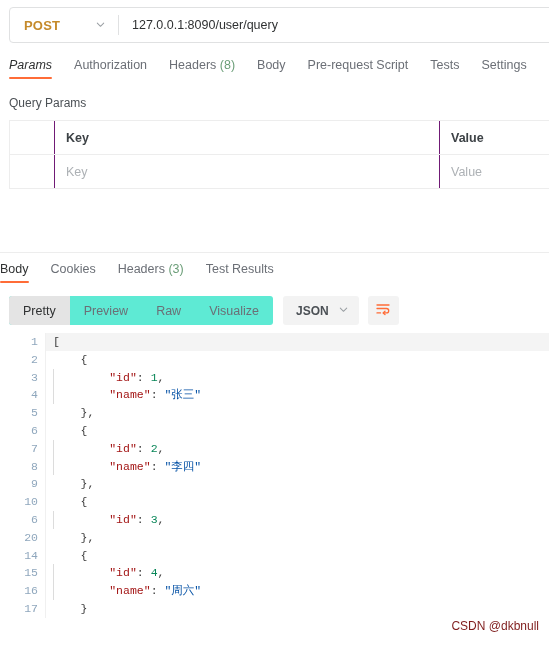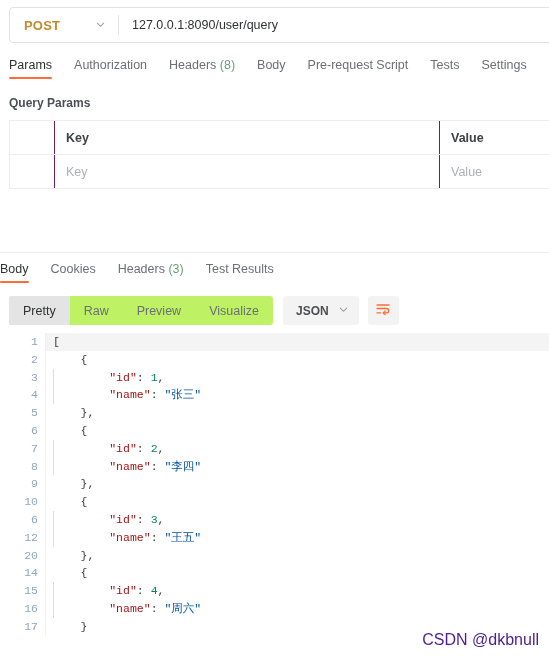--- a/index.html
+++ b/index.html
@@ -77,20 +77,21 @@
   .req-tab {
     font-size: 12.5px;
     color: #6b6f76;
     padding: 0 0 7px 0;
     margin-right: 22px;
     cursor: pointer;
     position: relative;
   }
   .req-tab.active {
     color: #2f3132;
+    font-style: italic;
   }
   .req-tab.active::after {
     content: "";
     position: absolute;
     left: 0;
     right: 0;
     bottom: 0;
     height: 2px;
     background: #ff6c37;
     border-radius: 1px;
@@ -98,21 +99,21 @@
   .tab-count {
     color: #6b9e78;
   }
 
   
   .qp-title {
     position: absolute;
     left: 9px;
     top: 96px;
     font-size: 12px;
-    font-weight: bold;
+    font-weight: normal;
     color: #4b5055;
   }
   .qp-table {
     position: absolute;
     left: 9px;
     top: 120px;
     width: 545px;
     border-top: 1px solid #ededed;
     border-left: 1px solid #ededed;
     box-sizing: border-box;
@@ -174,21 +175,21 @@
   
   .view-toolbar {
     position: absolute;
     left: 9px;
     top: 296px;
     display: flex;
     align-items: center;
   }
   .view-group {
     display: flex;
-    background: #bef264;
+    background: #5eead4;
     border-radius: 3px;
     overflow: hidden;
     height: 29px;
   }
   .view-btn {
     display: flex;
     align-items: center;
     padding: 0 14px;
     font-size: 12.5px;
     color: #6b6f76;
@@ -274,23 +275,23 @@
     height: 17.8px;
     vertical-align: top;
     margin: 0;
     width: 0;
   }
 
   
   .watermark {
     position: absolute;
     right: 10px;
-    bottom: 12px;
-    font-size: 16px;
-    color: #4c1d95;
+    bottom: 28px;
+    font-size: 12px;
+    color: #7f1d1d;
     user-select: none;
   }
 </style>
 </head>
 <body>
 
 <div class="url-bar">
   <div class="method-select">
     <span class="method-label">POST</span>
     <span class="method-caret">
@@ -336,24 +337,24 @@
   <div class="resp-tab"><span>Headers</span> <span class="tab-count">(3)</span></div>
   <div class="resp-tab"><span>Test Results</span></div>
 </div>
 
 <div class="view-toolbar">
   <div class="view-group">
     <div class="view-btn active">
         <span>Pretty</span>
       </div>
     <div class="view-btn">
-        <span>Raw</span>
+        <span>Preview</span>
       </div>
     <div class="view-btn">
-        <span>Preview</span>
+        <span>Raw</span>
       </div>
     <div class="view-btn">
         <span>Visualize</span>
       </div>
   </div>
   <div class="format-select">
     <span>JSON</span>
     <span class="format-caret">
       <svg width="11" height="11" viewBox="0 0 12 12">
           <path d="M2.5 4.5 L6 8 L9.5 4.5" fill="none" stroke="currentColor" stroke-width="1.1" stroke-linecap="round" stroke-linejoin="round"></path>
@@ -411,24 +412,20 @@
     </div>
     <div class="code-line">
       <div class="ln">10</div>
       <div class="code-text"><span class="tok-punct">    </span><span class="tok-punct">{</span></div>
     </div>
     <div class="code-line">
       <div class="ln">6</div>
       <div class="code-text"><span class="guide"></span><span class="tok-punct">    </span><span class="tok-punct">    </span><span class="tok-key">"id"</span><span class="tok-punct">: </span><span class="tok-num">3</span><span class="tok-punct">,</span></div>
     </div>
     <div class="code-line">
-      <div class="ln">12</div>
-      <div class="code-text"><span class="guide"></span><span class="tok-punct">    </span><span class="tok-punct">    </span><span class="tok-key">"name"</span><span class="tok-punct">: </span><span class="tok-str">"王五"</span></div>
-    </div>
-    <div class="code-line">
       <div class="ln">20</div>
       <div class="code-text"><span class="tok-punct">    </span><span class="tok-punct">},</span></div>
     </div>
     <div class="code-line">
       <div class="ln">14</div>
       <div class="code-text"><span class="tok-punct">    </span><span class="tok-punct">{</span></div>
     </div>
     <div class="code-line">
       <div class="ln">15</div>
       <div class="code-text"><span class="guide"></span><span class="tok-punct">    </span><span class="tok-punct">    </span><span class="tok-key">"id"</span><span class="tok-punct">: </span><span class="tok-num">4</span><span class="tok-punct">,</span></div>

